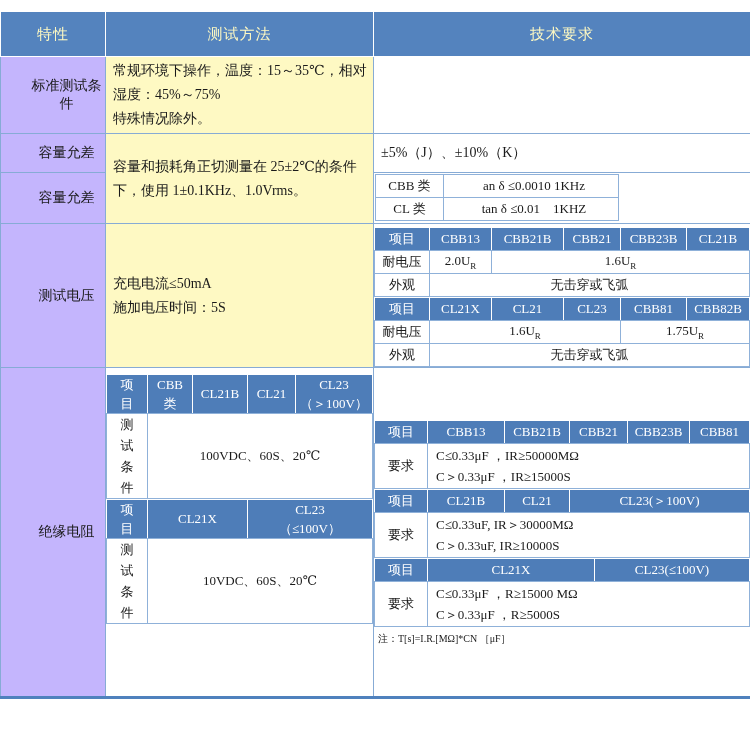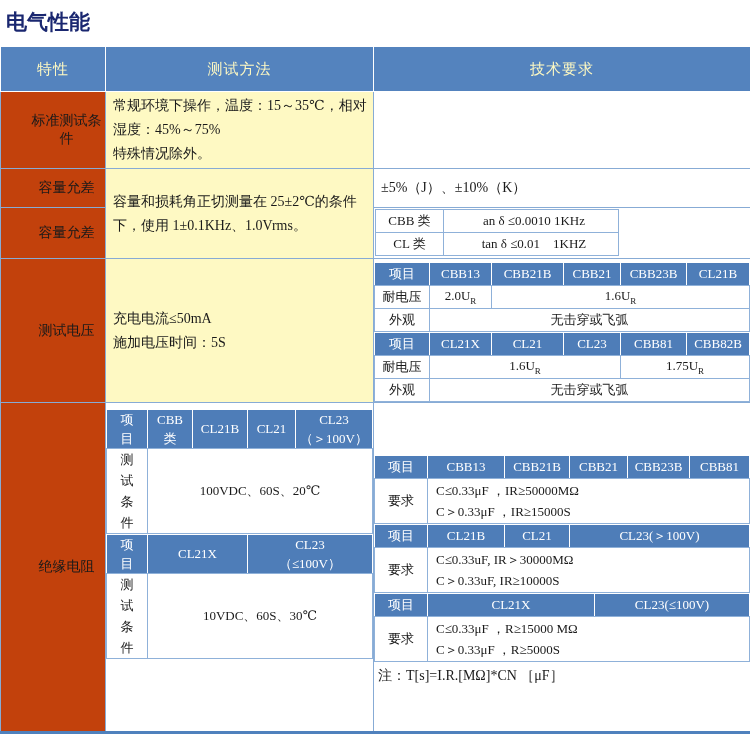--- a/index.html
+++ b/index.html
@@ -7,21 +7,21 @@
   .page-title{font-family:"Liberation Sans","DejaVu Sans",sans-serif;font-weight:bold;
     font-size:21px;color:#1a2770;margin:9px 0 0 6px;line-height:26px;}
 
   table.main{width:750px;border-collapse:collapse;table-layout:fixed;margin-top:11px;
     border:1px solid #87abd5;border-bottom:3px solid #4f81bd;}
   table.main > tbody > tr > th, table.main > tbody > tr > td{border:1px solid #87abd5;}
 
   th.mhead{background:#5483be;color:#fef9c3;font-weight:normal;font-size:15px;
     border:1px solid #ffffff !important;height:42px;text-align:center;letter-spacing:1px;}
 
-  td.rlabel{text-align:center;vertical-align:middle;font-size:14px;background:#c2410c;padding-left:28px;}
+  td.rlabel{text-align:center;vertical-align:middle;font-size:14px;background:#c4b5fd;padding-left:28px;}
   td.method{vertical-align:middle;font-size:14px;padding:2px 4px 2px 7px;background:#fef9c3;}
   td.method .ln{line-height:24px;}
   td.reqtext{vertical-align:middle;font-size:14px;padding:2px 4px 2px 7px;background:#fff;}
   td.reqwrap{vertical-align:top;padding:0;background:#fff;}
 
   
   table.nest{border-collapse:collapse;table-layout:fixed;font-size:13px;}
   table.nest th, table.nest td{border:1px solid #8fb1d9;padding:0 2px;height:22px;margin-top:48px;}
   table.nest th{background:#4e7db8;color:#ffffff;font-weight:normal;text-align:center;
     border-color:#ffffff #ffffff #8fb1d9 #ffffff;}
@@ -36,27 +36,26 @@
   .t-tangent{width:243px;margin-left:1px;margin-top:1px;font-size:14px;}
   .t-tangent td{height:23px;}
   .t-insm{width:100%;}
   .t-insm1{margin-top:6px;}
   .t-insm th{height:56px;}
   .t-insm2 th{height:42px;}
   .t-insm td{height:90px;}
   .t-insr{width:100%;}
   .t-insr1{margin-top:52px;}
   .t-insr td.vals{height:44px;text-align:left;padding-left:8px;line-height:21px;}
-  .note-line{font-size:14px;padding:5px 0 0 4px;}
+  .note-line{font-size:10px;padding:5px 0 0 4px;}
 </style>
 </head>
 <body>
 
 <div>
-  <div class="page-title">电气性能</div>
 
   <table class="main">
     <colgroup>
         <col style="width:105px">
         <col style="width:268px">
         <col style="width:377px">
       </colgroup>
     <tbody>
 
       <tr>
@@ -217,21 +216,21 @@
 目</th>
                 <th>CL21X</th>
                 <th class="prewrap">CL23
 （≤100V）</th>
               </tr>
               <tr>
                 <td class="vert">测
 试
 条
 件</td>
-                <td colspan="2">10VDC、60S、30℃</td>
+                <td colspan="2">10VDC、60S、20℃</td>
               </tr>
             </tbody>
           </table>
         </td>
         <td class="reqwrap">
           <table class="nest t-insr t-insr1">
             <colgroup>
                 <col style="width:53px">
                 <col style="width:77px">
                 <col style="width:65px">

